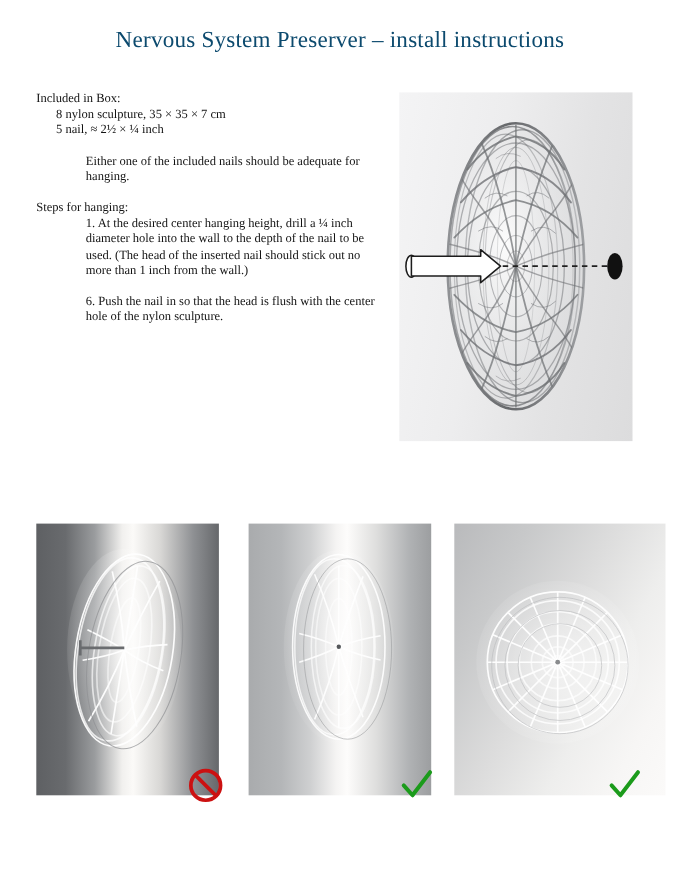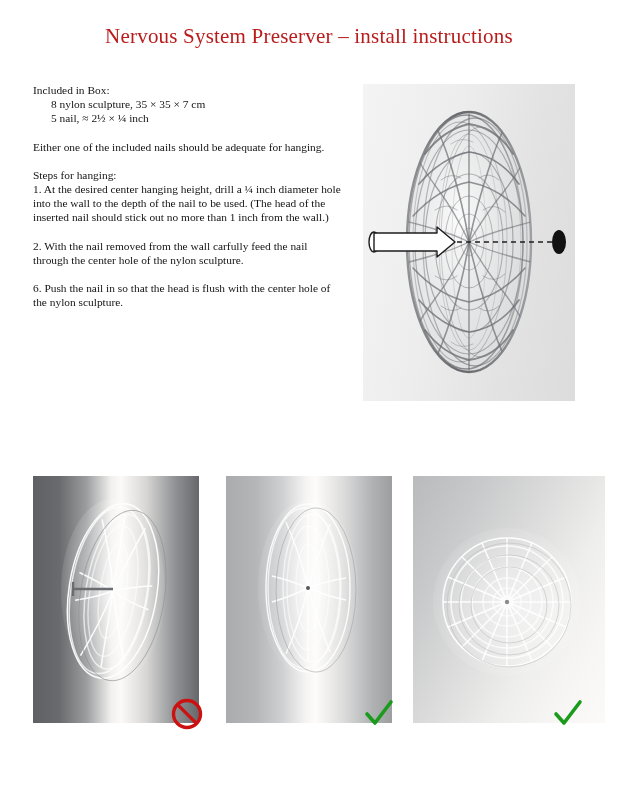--- a/index.html
+++ b/index.html
@@ -19,38 +19,38 @@
   
   .page-title {
     position: absolute;
     left: 0;
     top: 24px;
     width: 618px;
     text-align: center;
     font-size: 21px;
     font-weight: 400;
     letter-spacing: 0.2px;
-    color: #b91c1c;
+    color: #0c4a6e;
   }
 
   
   .text-column {
     position: absolute;
     left: 33px;
     top: 83px;
     width: 312px;
     font-size: 11.4px;
     line-height: 14.2px;
     color: #131313;
   }
   .block { margin-bottom: 14px; }
   .block:last-child { margin-bottom: 0; }
   .indent { padding-left: 18px; }
   .line { white-space: nowrap; }
-  .para { white-space: normal; }
+  .para { white-space: normal; margin-left: 45px; }
 
   
   .diagram-panel {
     position: absolute;
     left: 363px;
     top: 84px;
     width: 212px;
     height: 317px;
     background: linear-gradient(100deg, #f4f4f5 0%, #ededee 38%, #e3e3e4 68%, #dcdcdd 100%);
     overflow: hidden;
@@ -117,21 +117,20 @@
     </div>
   </div>
 
   <div class="block para">Either one of the included nails should be adequate for hanging.</div>
 
   <div class="block">
     <div class="line">Steps for hanging:</div>
     <div class="para">1. At the desired center hanging height, drill a ¼ inch diameter hole into the wall to the depth of the nail to be used. (The head of the inserted nail should stick out no more than 1 inch from the wall.)</div>
   </div>
 
-  <div class="block para">2. With the nail removed from the wall carfully feed the nail through the center hole of the nylon sculpture.</div>
 
 
   <div class="block para">6. Push the nail in so that the head is flush with the center hole of the nylon sculpture.</div>
 
 </div>
 
 <div class="diagram-panel">
   <svg width="212" height="317" viewBox="0 0 212 317">
     <defs>
       <linearGradient id="strutGrad" x1="0" y1="0" x2="1" y2="0">

